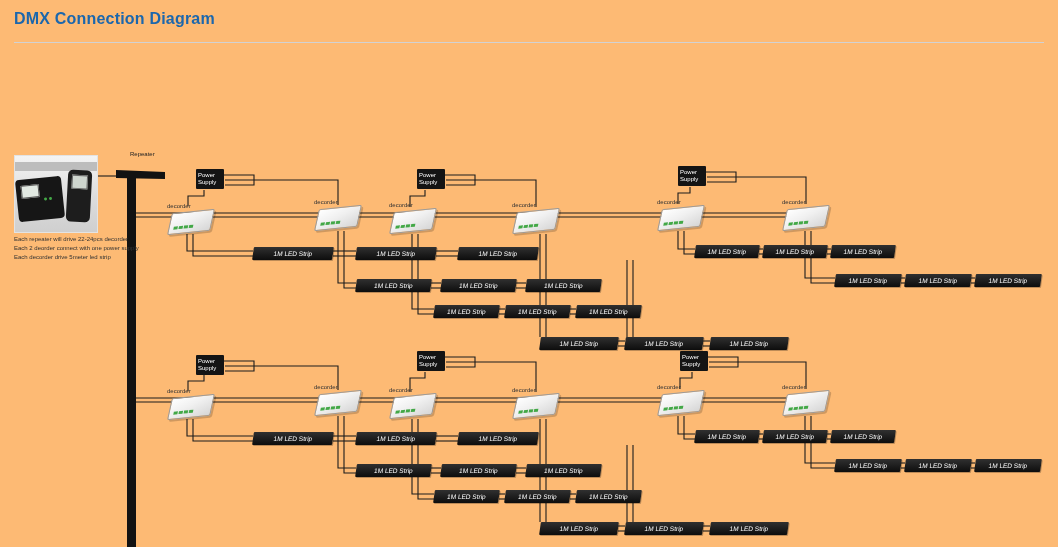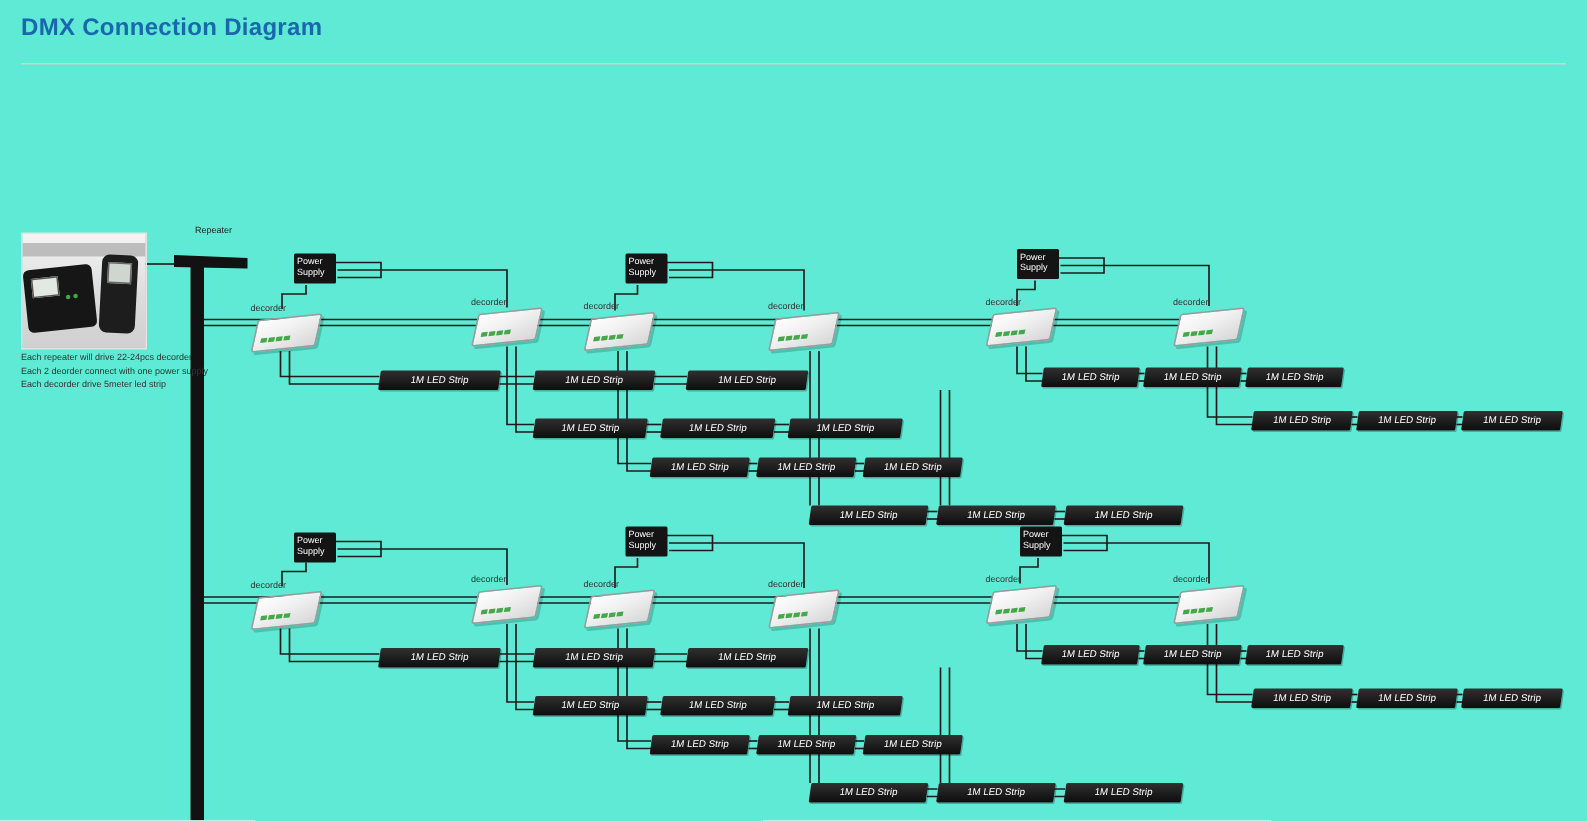--- a/index.html
+++ b/index.html
@@ -1,17 +1,17 @@
 <!DOCTYPE html>
 <html><head>
 <meta charset="utf-8">
 <style>
   html,body{margin:0;padding:0;background:#ffffff;}
   #app{
-    position:relative;width:1058px;height:547px;overflow:hidden;background:#5eead4;
+    position:relative;width:1058px;height:547px;overflow:hidden;background:#fdba74;
     font-family:"Liberation Sans",sans-serif;
   }
   .page-title{
     position:absolute;left:14px;top:10px;margin:0;
     font-size:16px;font-weight:600;color:#1b67ad;letter-spacing:.2px;
   }
   .divider{position:absolute;left:14px;right:14px;top:42px;border-top:1px solid #d2d2d2;}
   #diagram{position:absolute;left:0;top:0;width:1058px;height:547px;}
   #wires{position:absolute;left:0;top:0;}
 

